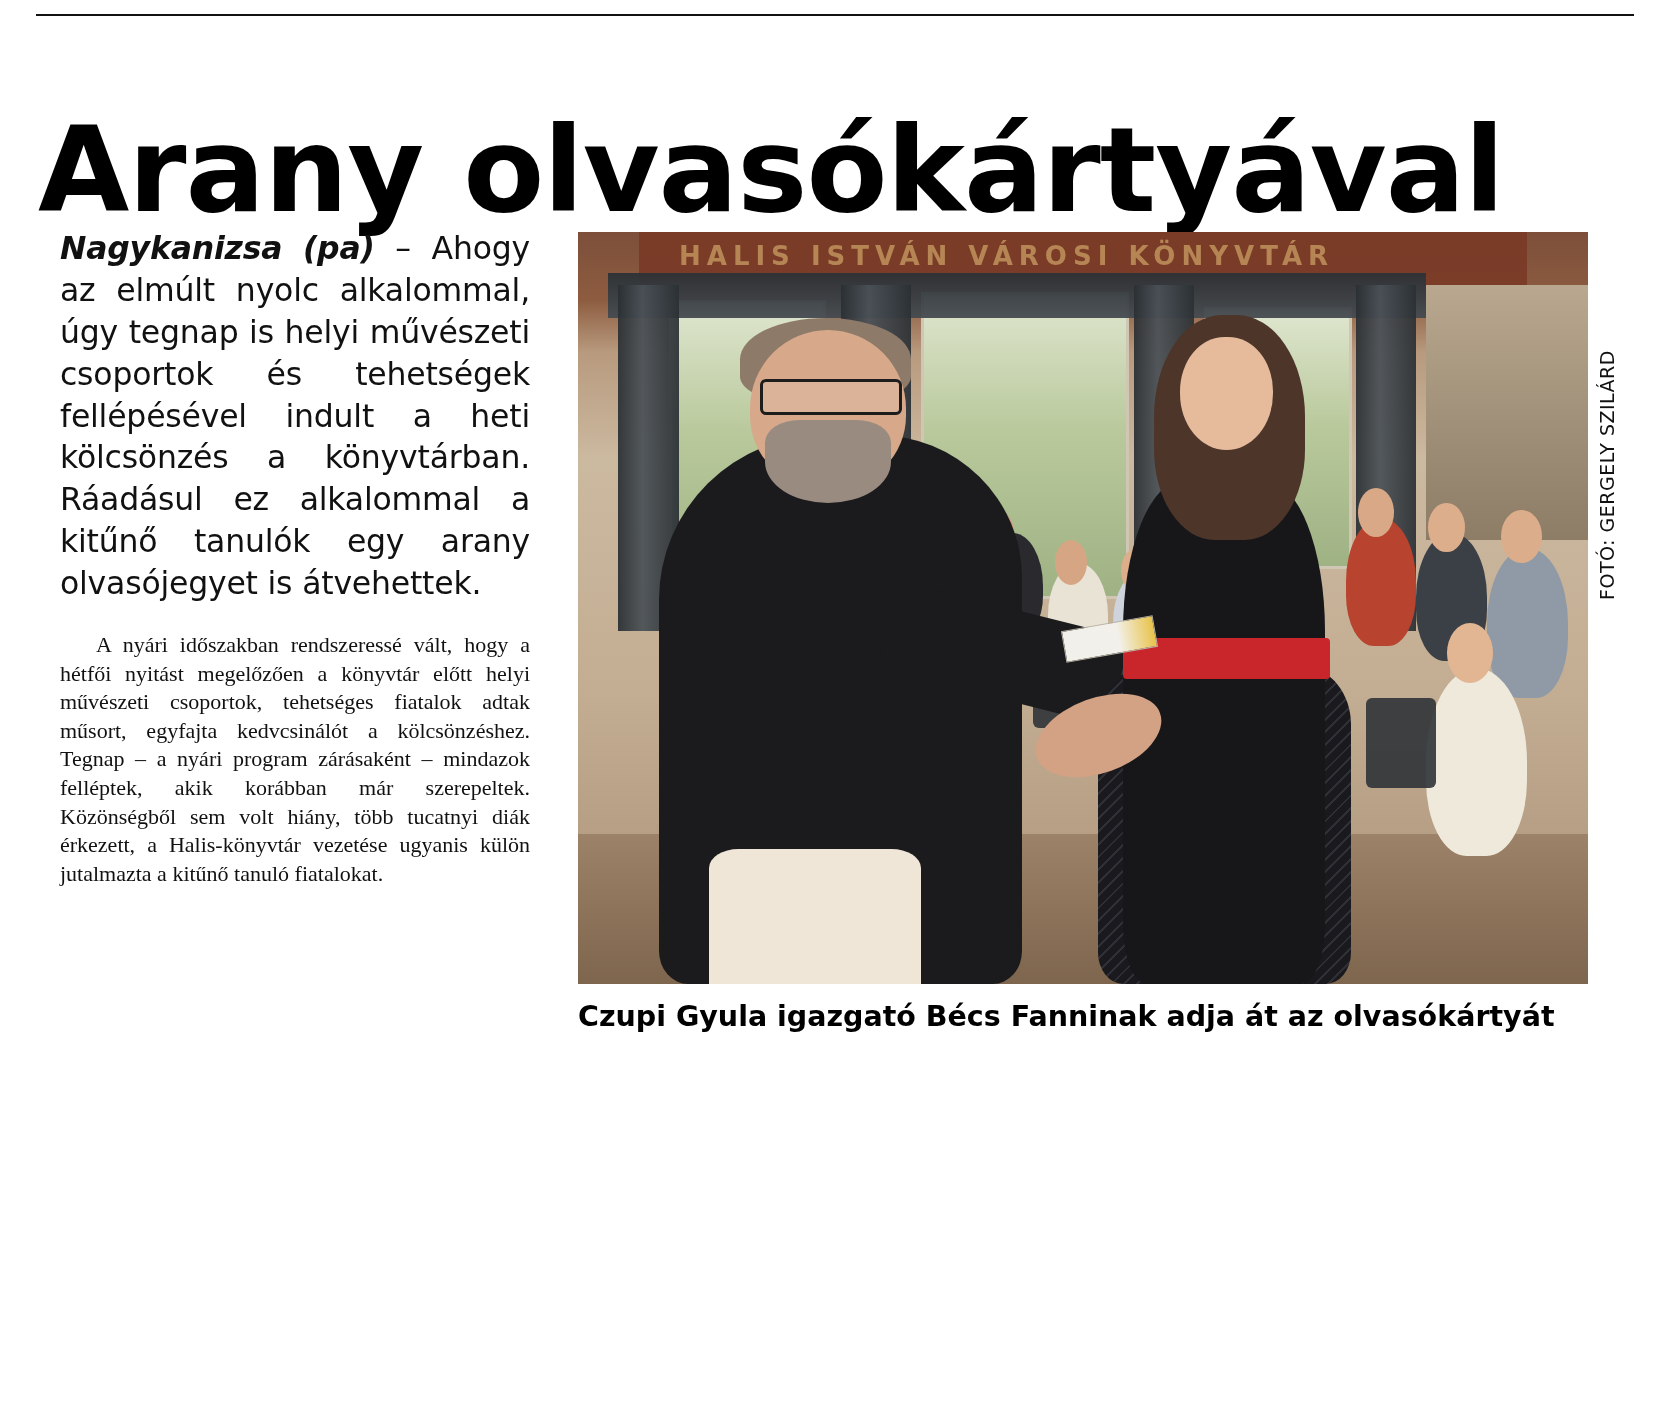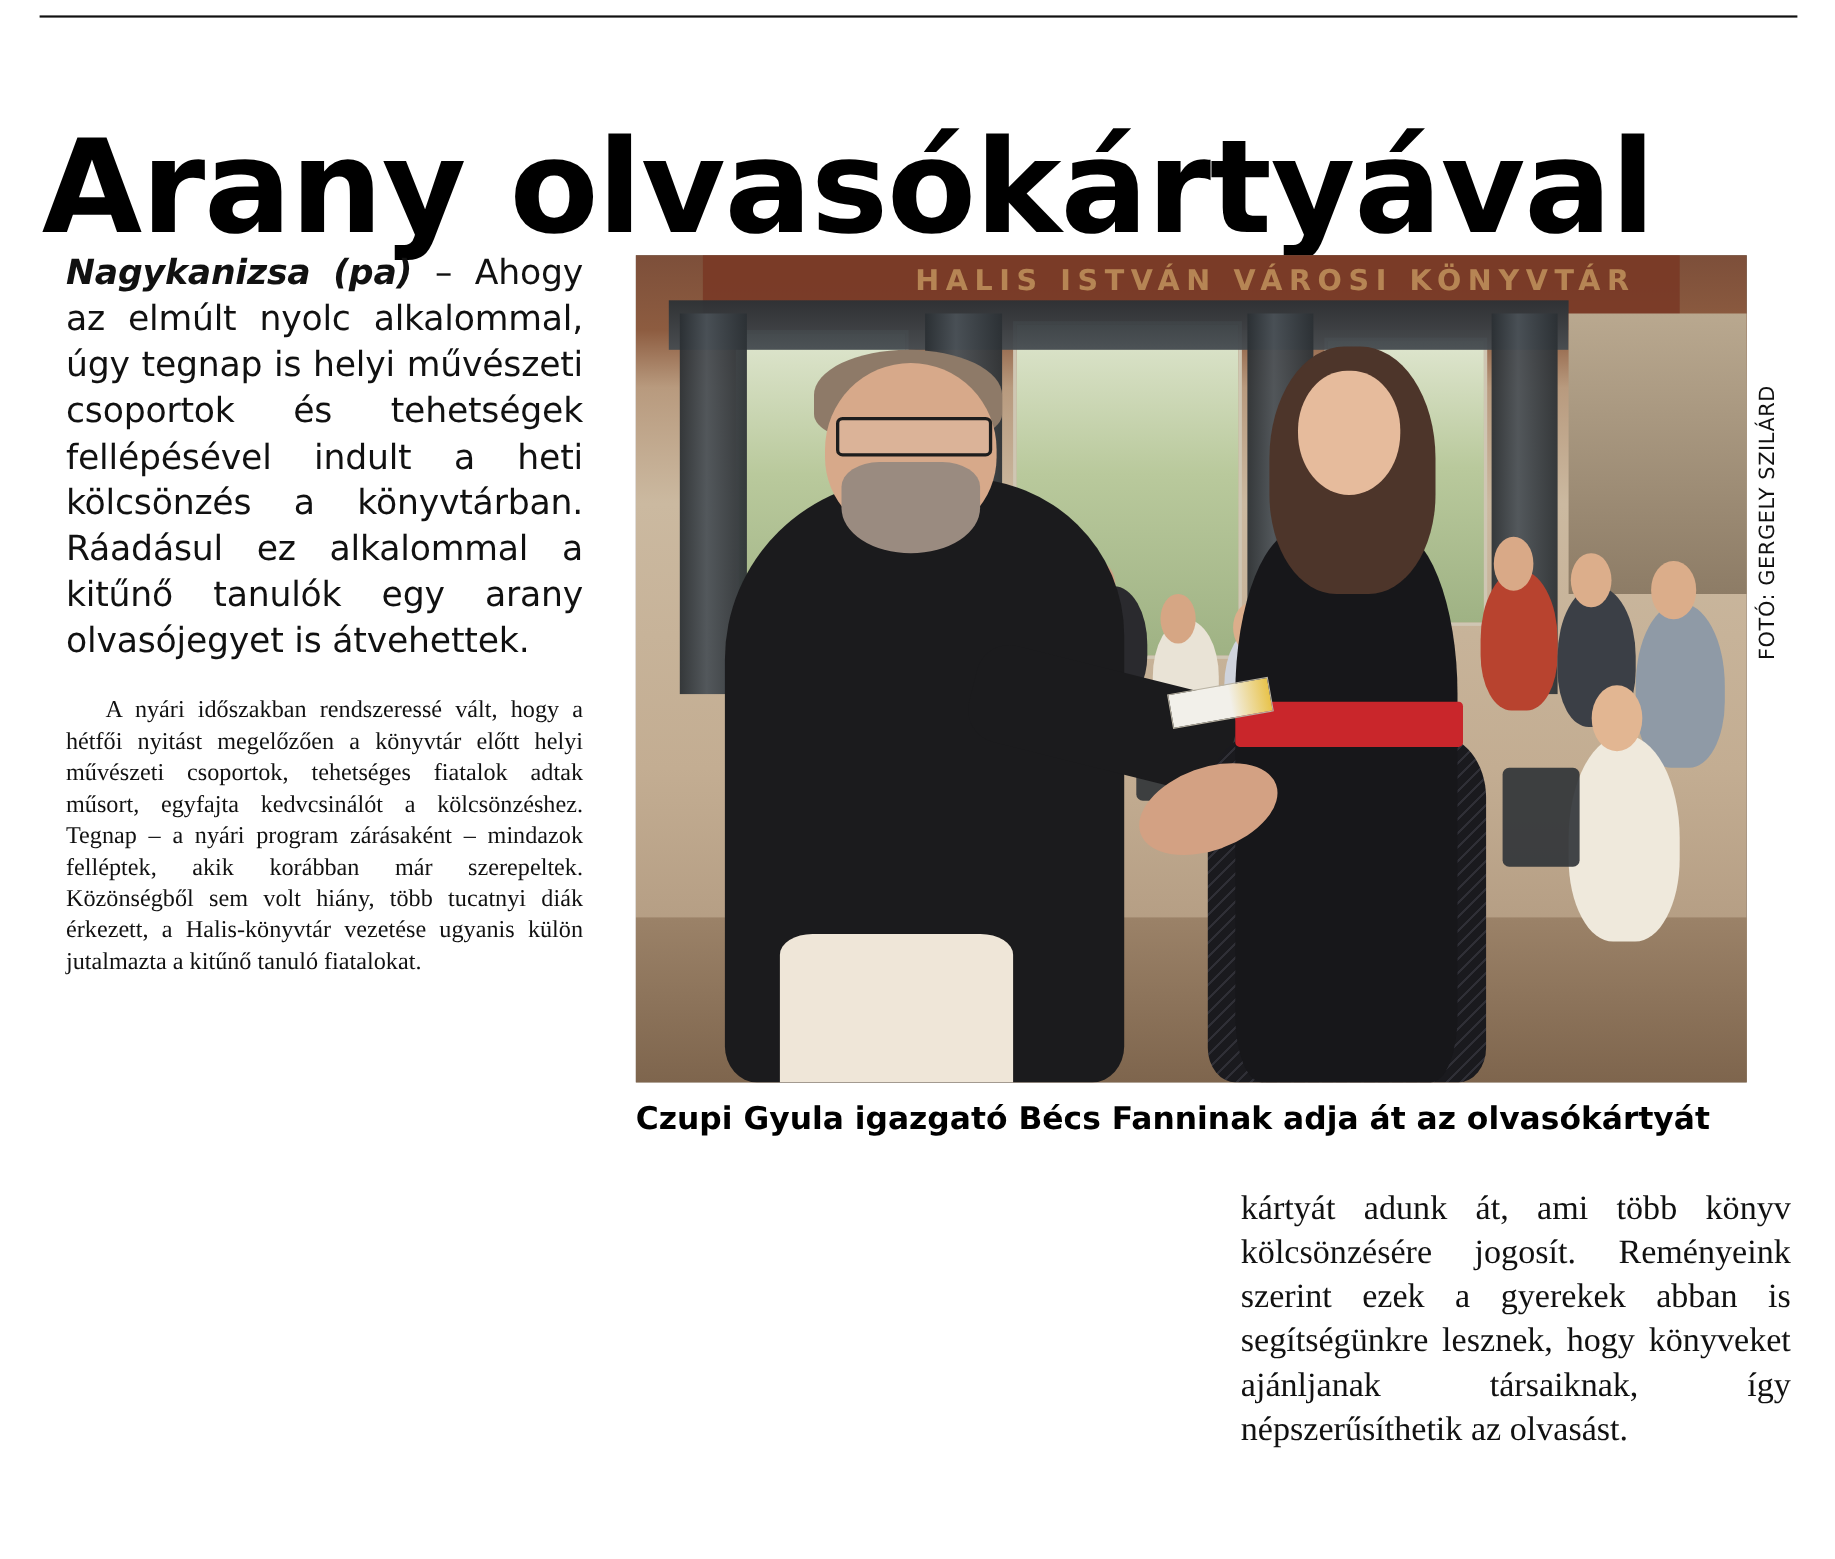--- a/index.html
+++ b/index.html
@@ -108,21 +108,21 @@
   .wall-banner {
     position: absolute;
     left: 6%; top: 0; width: 88%; height: 9%;
     background: #7a3a26;
     opacity: .92;
   }
   .wall-banner-text {
     position: absolute;
     left: 10%; top: 1.2%;
     width: 80%;
-    text-align: right;
+    text-align: left;
     font-family: "DejaVu Sans", sans-serif;
     font-weight: bold;
     font-size: 26px;
     color: #e8c27a;
     letter-spacing: 6px;
     opacity: .55;
   }
   .window {
     position: absolute;
     background: linear-gradient(to bottom, #dfe6cf 0%, #b9c99c 45%, #9fb284 100%);
@@ -394,17 +394,14 @@
       <div class="card"></div>
       <div class="hands"></div>
     </div>
   </div>
 
   <div class="photo-credit">FOTÓ: GERGELY SZILÁRD</div>
 
   <div class="caption">Czupi Gyula igazgató Bécs Fanninak adja át az olvasókártyát</div>
 
 
-  <div class="col-right">
-    <p class="body-text">kártyát adunk át, ami több könyv kölcsönzésére jogosít. Reményeink szerint ezek a gyerekek abban is segítségünkre lesznek, hogy könyveket ajánljanak társaiknak, így népszerűsíthetik az olvasást.</p>
-  </div>
 
 </div>
 
 </body></html>

